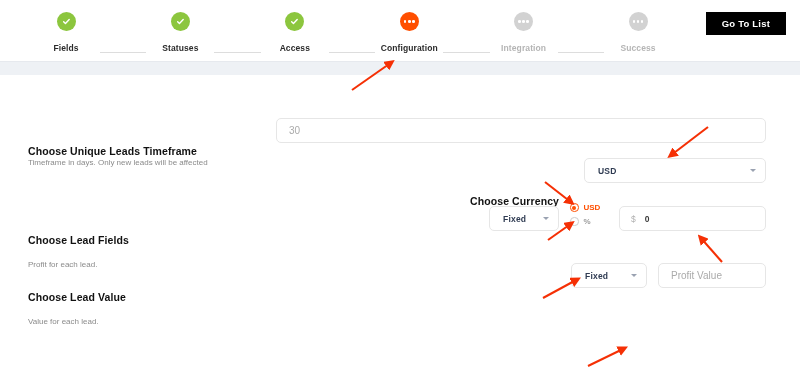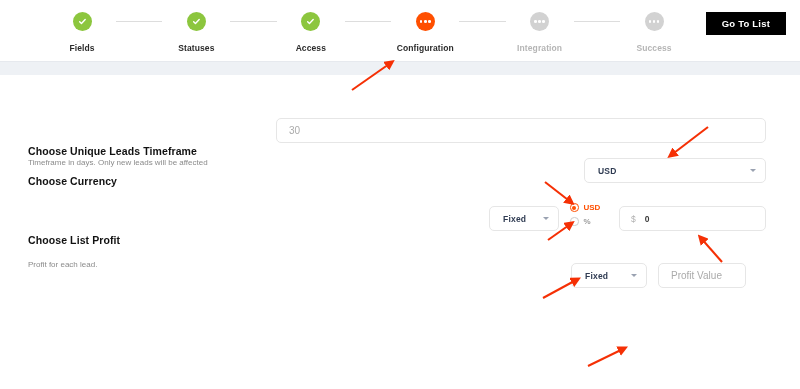--- a/index.html
+++ b/index.html
@@ -16,25 +16,25 @@
   }
 
   
   .stepper-bar {
     height: 61px;
     background: #ffffff;
     position: relative;
   }
   .stepper {
     position: absolute;
-    left: 48px;
+    left: 32px;
     top: 12px;
     width: 640px;
     display: flex;
-    align-items: flex-start;
+    align-items: flex-end;
   }
   .step {
     position: relative;
     display: flex;
     flex-direction: column;
     align-items: center;
     width: 68px;
     flex: 0 0 auto;
   }
   .step-bubble {
@@ -333,33 +333,33 @@
 <div class="content">
 
   <div class="form-row" style="top:42px;">
     <div class="labels">
       <div class="row-title">Choose Unique Leads Timeframe</div>
       <div class="row-desc">Timeframe in days. Only new leads will be affected</div>
     </div>
   </div>
   <input class="text-input" style="position: absolute; left: 276px; top: 43px; width: 490px;" placeholder="30">
 
-  <div class="form-row" style="top:72px;">
+  <div class="form-row" style="top:92px;justify-content:flex-end;">
     <div class="labels" style="width:330px;">
       <div class="row-title">Choose Currency</div>
     </div>
   </div>
   <div class="select-box" style="position:absolute; left:584px; top:83px; width:182px;">
     <span class="select-value">USD</span>
     <span class="caret"></span>
   </div>
 
   <div class="form-row" style="top:131px;">
     <div class="labels">
-      <div class="row-title">Choose List Profit</div>
+      <div class="row-title">Choose Lead Fields</div>
       <div class="row-desc" style="margin-top:14px;">Profit for each lead.</div>
     </div>
   </div>
   <div class="select-box" style="position:absolute; left:489px; top:131px; width:70px;">
     <span class="select-value">Fixed</span>
     <span class="caret"></span>
   </div>
   <div class="radio-group" style="position:absolute; left:570px; top:128px;">
     <label class="radio-item">
       <span class="radio-dot checked"></span>
@@ -368,25 +368,31 @@
     <label class="radio-item">
       <span class="radio-dot"></span>
       <span class="radio-label">%</span>
     </label>
   </div>
   <div class="money-input" style="position:absolute; left:619px; top:131px; width:147px;">
     <span class="money-prefix">$</span>
     <span class="money-value">0</span>
   </div>
 
+  <div class="form-row" style="top:188px;">
+    <div class="labels">
+      <div class="row-title">Choose Lead Value</div>
+      <div class="row-desc" style="margin-top:14px;">Value for each lead.</div>
+    </div>
+  </div>
   <div class="select-box" style="position:absolute; left:571px; top:188px; width:76px;">
     <span class="select-value">Fixed</span>
     <span class="caret"></span>
   </div>
-  <input class="text-input" style="position: absolute; left: 658px; top: 188px; width: 88px;" placeholder="Profit Value">
+  <input class="text-input" style="position: absolute; left: 658px; top: 188px; width: 108px;" placeholder="Profit Value">
 
 </div>
 
 <svg class="annotations" viewBox="0 0 800 389">
   <defs>
     <marker id="ah" markerWidth="5" markerHeight="5" refX="3.4" refY="2.5" orient="auto">
       <path d="M0,0 L5,2.5 L0,5 z" fill="#f53005"></path>
     </marker>
   </defs>
   <g stroke="#f53005" stroke-width="2.1" fill="none" marker-end="url(#ah)">

